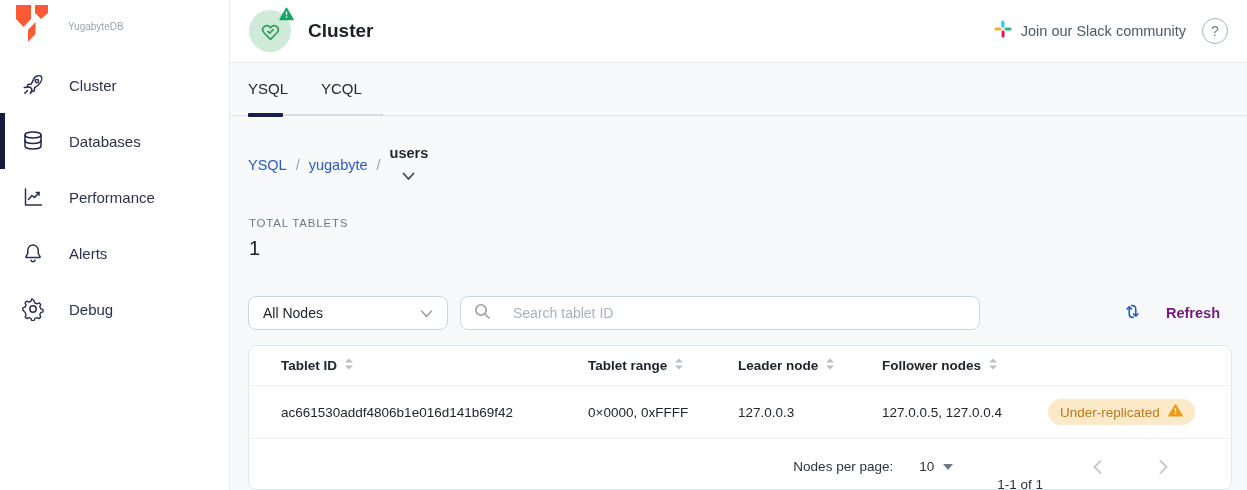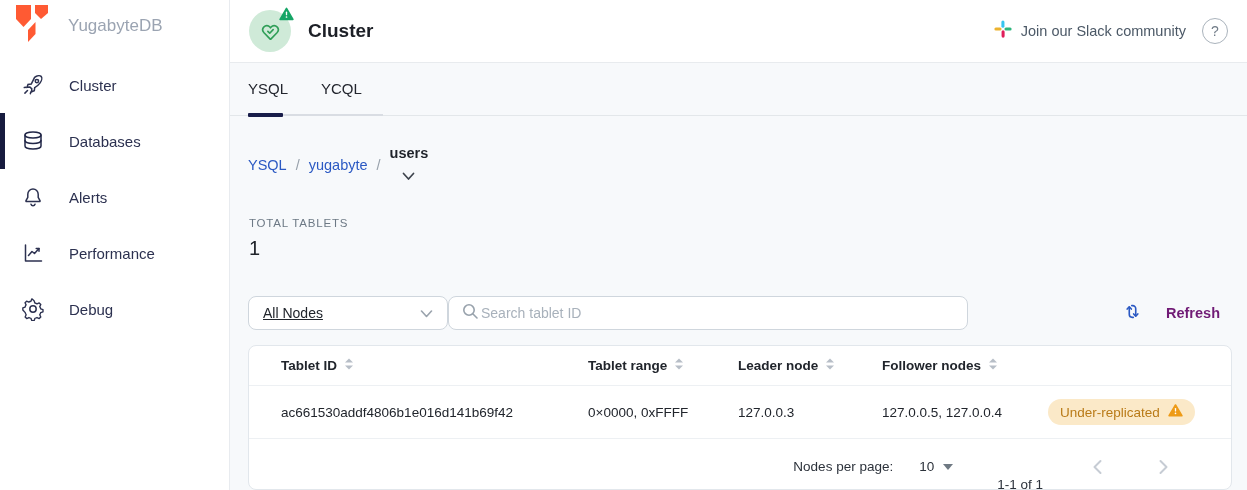--- a/index.html
+++ b/index.html
@@ -2,21 +2,21 @@
 <html><head>
 <meta charset="utf-8">
 <style>
   * { margin:0; padding:0; box-sizing:border-box; }
   html,body { width:1247px; height:490px; overflow:hidden; }
   body { display:flex; font-family:"Liberation Sans", sans-serif; background:#f7f9fb; color:#21252c; }
 
   
   .sidebar { width:230px; flex:0 0 230px; background:#ffffff; border-right:1px solid #e8ebef; }
   .brand-row { display:flex; align-items:center; gap:18px; height:52px; padding-left:14px; }
-  .brand-text { color:#9ba4b2; font-size:17px; }
+  .brand-text { color:#9ba4b2; font-size:10px; }
   .nav { margin-top:5px; }
   .nav-item { position:relative; display:flex; align-items:center; gap:24px; height:56px; padding-left:21px; font-size:15px; color:#2c3150; cursor:pointer; }
   .nav-item .nav-icon { width:24px; height:24px; display:flex; align-items:center; justify-content:center; }
   .nav-item.active::before { content:""; position:absolute; left:0; top:0; bottom:0; width:5px; background:#171b3e; }
 
   
   .main { flex:1; display:flex; flex-direction:column; min-width:0; }
 
   .topbar { height:65px; background:#ffffff; border-bottom:1px solid #e8ebee; display:flex; align-items:center; padding:0 19px; }
   .status-circle { position:relative; width:42px; height:42px; border-radius:50%; background:#cfead8; display:flex; align-items:center; justify-content:center; margin-right:17px; }
@@ -38,22 +38,22 @@
   .crumb-sep { color:#98a1ab; }
   .crumb-current { color:#1f232a; font-weight:bold; display:flex; align-items:center; gap:7px; cursor:pointer;flex-direction:column; }
 
   
   .stats { margin:33px 0 0 19px; }
   .stats-label { font-size:11.5px; letter-spacing:.8px; color:#6d7985; }
   .stats-value { margin-top:8px; font-size:20px; font-weight:500; color:#20242b; }
 
   
   .controls { display:flex; align-items:center; margin:36px 27px 0 18px; }
-  .select { width:200px; height:34px; background:#fff; border:1px solid #cfd6dd; border-radius:8px; display:flex; align-items:center; justify-content:space-between; padding:0 14px; font-size:14px; color:#20242b; cursor:pointer;text-decoration:underline; }
-  .search { width:520px; height:34px; margin-left:0; background:#fff; border:1px solid #cfd6dd; border-radius:8px; display:flex; align-items:center; gap:2px; padding:0 12px; }
+  .select { width:200px; height:34px; background:#fff; border:1px solid #cfd6dd; border-radius:8px; display:flex; align-items:center; justify-content:space-between; padding:0 14px; font-size:14px; color:#20242b; cursor:pointer; }
+  .search { width:520px; height:34px; margin-left:12px; background:#fff; border:1px solid #cfd6dd; border-radius:8px; display:flex; align-items:center; gap:22px; padding:0 12px; }
   .search input { flex:1; border:none; outline:none; background:transparent; font-size:14px; color:#20242b; font-family:"Liberation Sans", sans-serif; }
   .search input::placeholder { color:#a8b1bb; }
   .refresh { margin-left:auto; display:flex; align-items:center; gap:24px; color:#701a75; font-size:14.5px; font-weight:bold; cursor:pointer; }
 
   
   .card { margin:15px 15px 0 18px; width:984px; background:#fff; border:1px solid #e2e7ec; border-radius:8px; overflow:hidden; }
   .thead, .trow { display:grid; grid-template-columns:307px 150px 144px 166px 1fr; align-items:center; padding-left:32px; }
   .thead { height:40px; border-bottom:1px solid #edf0f3; font-size:13.5px; font-weight:bold; color:#21252c; }
   .th { display:flex; align-items:center; gap:7px; cursor:pointer; }
   .trow { height:53px; border-bottom:1px solid #edf0f3; font-size:13.5px; color:#21252c; }
@@ -96,35 +96,35 @@
           <ellipse cx="12" cy="6" rx="8" ry="3"></ellipse>
           <path d="M4 6v5.5c0 1.7 3.6 3 8 3s8-1.3 8-3V6"></path>
           <path d="M4 11.5V17c0 1.7 3.6 3 8 3s8-1.3 8-3v-5.5"></path>
         </svg>
       </span>
       <span>Databases</span>
     </div>
     <div class="nav-item">
       <span class="nav-icon">
         <svg width="24" height="24" viewBox="0 0 24 24" fill="none" stroke="#2c3150" stroke-width="1.5" stroke-linecap="round" stroke-linejoin="round">
-          <path d="M12 4a5.2 5.2 0 0 0-5.2 5.2v3.1L5 15.6c-.25.45.05 1 .55 1h12.9c.5 0 .8-.55.55-1l-1.8-3.3V9.2A5.2 5.2 0 0 0 12 4z"></path>
-          <path d="M10 19.2a2.1 2.1 0 0 0 4 0"></path>
-        </svg>
-      </span>
-      <span>Alerts</span>
-    </div>
-    <div class="nav-item">
-      <span class="nav-icon">
-        <svg width="24" height="24" viewBox="0 0 24 24" fill="none" stroke="#2c3150" stroke-width="1.5" stroke-linecap="round" stroke-linejoin="round">
           <path d="M4.5 4v16h16"></path>
           <path d="M7.5 14.5l3.5-4 2.5 2 4.5-5"></path>
           <path d="M18 10.3V7.5h-2.8"></path>
         </svg>
       </span>
       <span>Performance</span>
+    </div>
+    <div class="nav-item">
+      <span class="nav-icon">
+        <svg width="24" height="24" viewBox="0 0 24 24" fill="none" stroke="#2c3150" stroke-width="1.5" stroke-linecap="round" stroke-linejoin="round">
+          <path d="M12 4a5.2 5.2 0 0 0-5.2 5.2v3.1L5 15.6c-.25.45.05 1 .55 1h12.9c.5 0 .8-.55.55-1l-1.8-3.3V9.2A5.2 5.2 0 0 0 12 4z"></path>
+          <path d="M10 19.2a2.1 2.1 0 0 0 4 0"></path>
+        </svg>
+      </span>
+      <span>Alerts</span>
     </div>
     <div class="nav-item">
       <span class="nav-icon">
         <svg width="24" height="24" viewBox="0 0 24 24" fill="none" stroke="#2c3150" stroke-width="1.5" stroke-linejoin="round">
           <circle cx="12" cy="12" r="3.2"></circle>
           <path d="M13.2 3l.9 2.5c.8.2 1.6.5 2.3 1l2.4-1.1 1.7 1.7-1.1 2.4c.4.7.8 1.5 1 2.3l2.5.9v2.4l-2.5.9c-.2.8-.5 1.6-1 2.3l1.1 2.4-1.7 1.7-2.4-1.1c-.7.4-1.5.8-2.3 1l-.9 2.5h-2.4l-.9-2.5c-.8-.2-1.6-.5-2.3-1l-2.4 1.1-1.7-1.7 1.1-2.4c-.4-.7-.8-1.5-1-2.3L1 13.2v-2.4l2.5-.9c.2-.8.5-1.6 1-2.3L3.4 5.2 5.1 3.5l2.4 1.1c.7-.4 1.5-.8 2.3-1L10.8 1z" transform="scale(.92) translate(1 1)"></path>
         </svg>
       </span>
       <span>Debug</span>
     </div>

